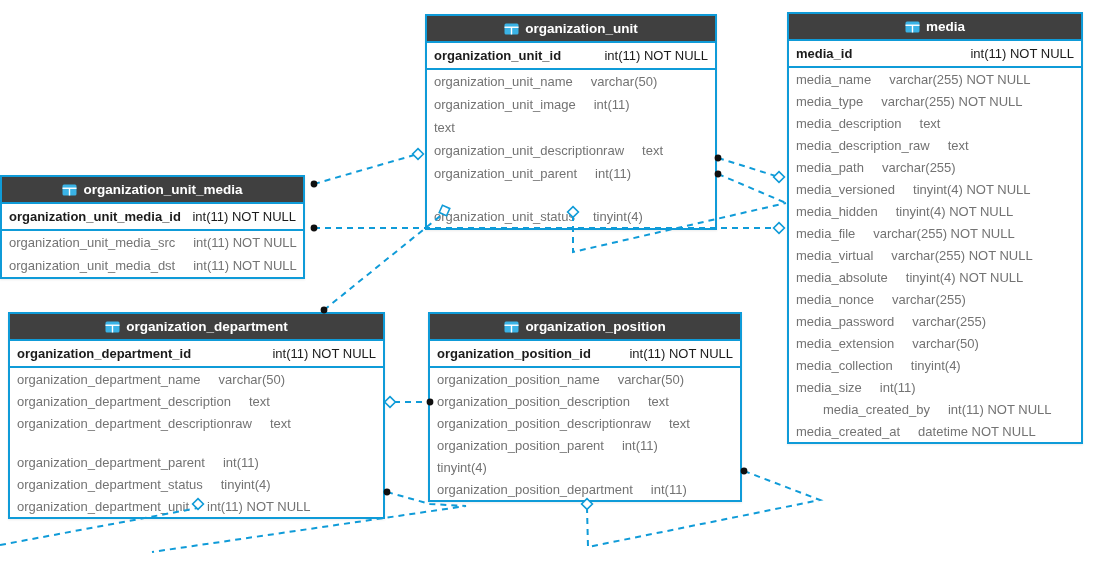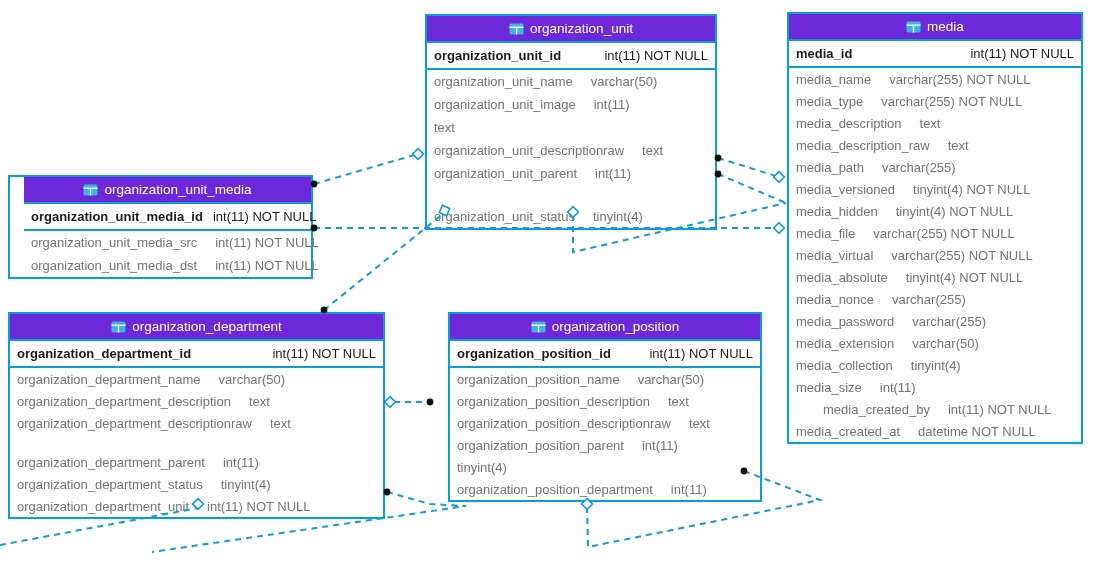--- a/index.html
+++ b/index.html
@@ -13,28 +13,29 @@
   .tbl{
     position:absolute;
     background:#ffffff;
     border:2px solid #0f9bd8;
     box-sizing:border-box;
     box-shadow:0 1px 2px rgba(0,0,0,0.08);
   }
   .tbl-header{
     height:27px;
     box-sizing:border-box;
-    background:#6d28d9;
+    background:#404040;
     border-bottom:2px solid #0f9bd8;
     color:#ffffff;
     display:flex;align-items:center;justify-content:center;
     gap:6px;
     font-size:13.5px;
     white-space:nowrap;
     cursor:move;
+    font-weight:bold;
   }
   .pk-row{
     height:27px;
     box-sizing:border-box;
     border-bottom:2px solid #0f9bd8;
     display:flex;align-items:center;justify-content:space-between;
     padding:0 7px;
     font-size:13px;color:#1b1b1b;
     white-space:nowrap;
   }
@@ -172,21 +173,21 @@
         </div>
         <div class="col-row" style="height: 22px; padding-left: 34px;">
           <span class="col-name">media_created_by</span>
           <span class="col-type">int(11) NOT NULL</span>
         </div>
         <div class="col-row" style="height: 22px;">
           <span class="col-name">media_created_at</span>
           <span class="col-type">datetime NOT NULL</span>
         </div>
       </div>
-      <div class="tbl" style="left: 8px; top: 175px; width: 305px; padding-left: 14px;">
+      <div class="tbl" style="left: 0; top: 175px; width: 305px;">
         <div class="tbl-header">
           <svg width="15" height="12">
             <rect x="0.5" y="0.5" width="14" height="11" rx="1.5" fill="#3ab3e6"></rect>
             <line x1="0.5" y1="4.25" x2="14.5" y2="4.25" stroke="#ffffff" stroke-width="1.4"></line>
             <line x1="7.5" y1="4.25" x2="7.5" y2="11.5" stroke="#ffffff" stroke-width="1.4"></line>
           </svg>
           <span>organization_unit_media</span>
         </div>
         <div class="pk-row">
           <span class="col-name">organization_unit_media_id</span>
@@ -232,21 +233,21 @@
         </div>
         <div class="col-row" style="height: 22px;">
           <span class="col-name">organization_department_status</span>
           <span class="col-type">tinyint(4)</span>
         </div>
         <div class="col-row" style="height: 22px;">
           <span class="col-name">organization_department_unit</span>
           <span class="col-type">int(11) NOT NULL</span>
         </div>
       </div>
-      <div class="tbl" style="left: 448px; top: 312px; width: 314px;">
+      <div class="tbl" style="left: 428px; top: 312px; width: 314px;">
         <div class="tbl-header">
           <svg width="15" height="12">
             <rect x="0.5" y="0.5" width="14" height="11" rx="1.5" fill="#3ab3e6"></rect>
             <line x1="0.5" y1="4.25" x2="14.5" y2="4.25" stroke="#ffffff" stroke-width="1.4"></line>
             <line x1="7.5" y1="4.25" x2="7.5" y2="11.5" stroke="#ffffff" stroke-width="1.4"></line>
           </svg>
           <span>organization_position</span>
         </div>
         <div class="pk-row">
           <span class="col-name">organization_position_id</span>

